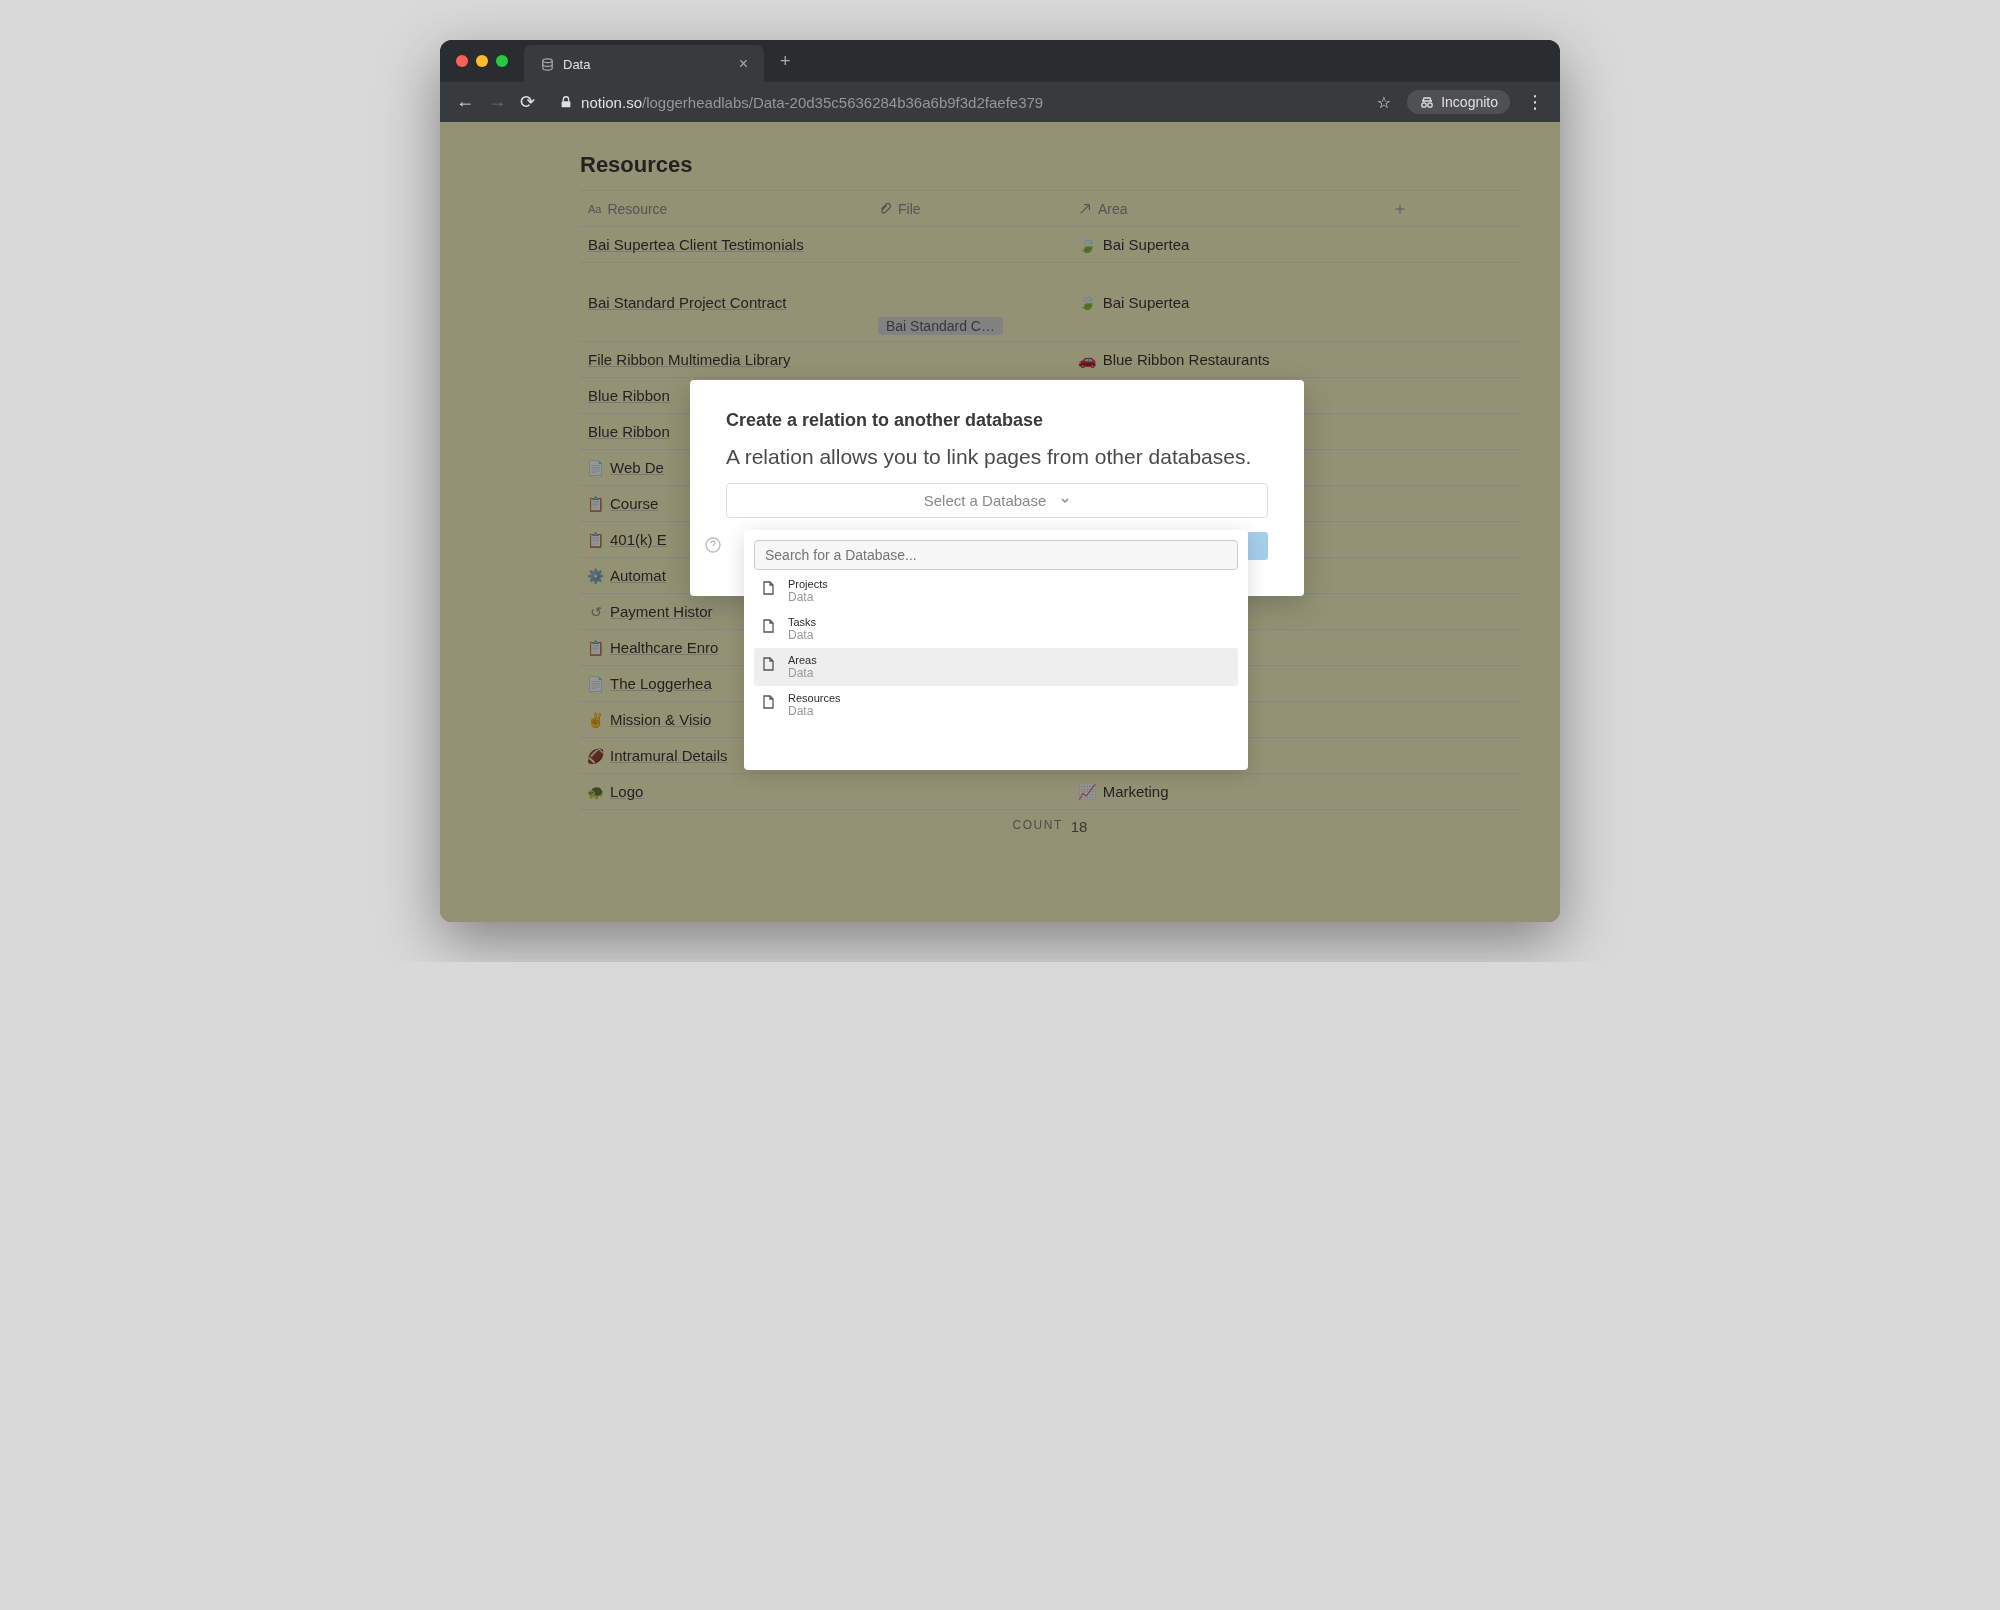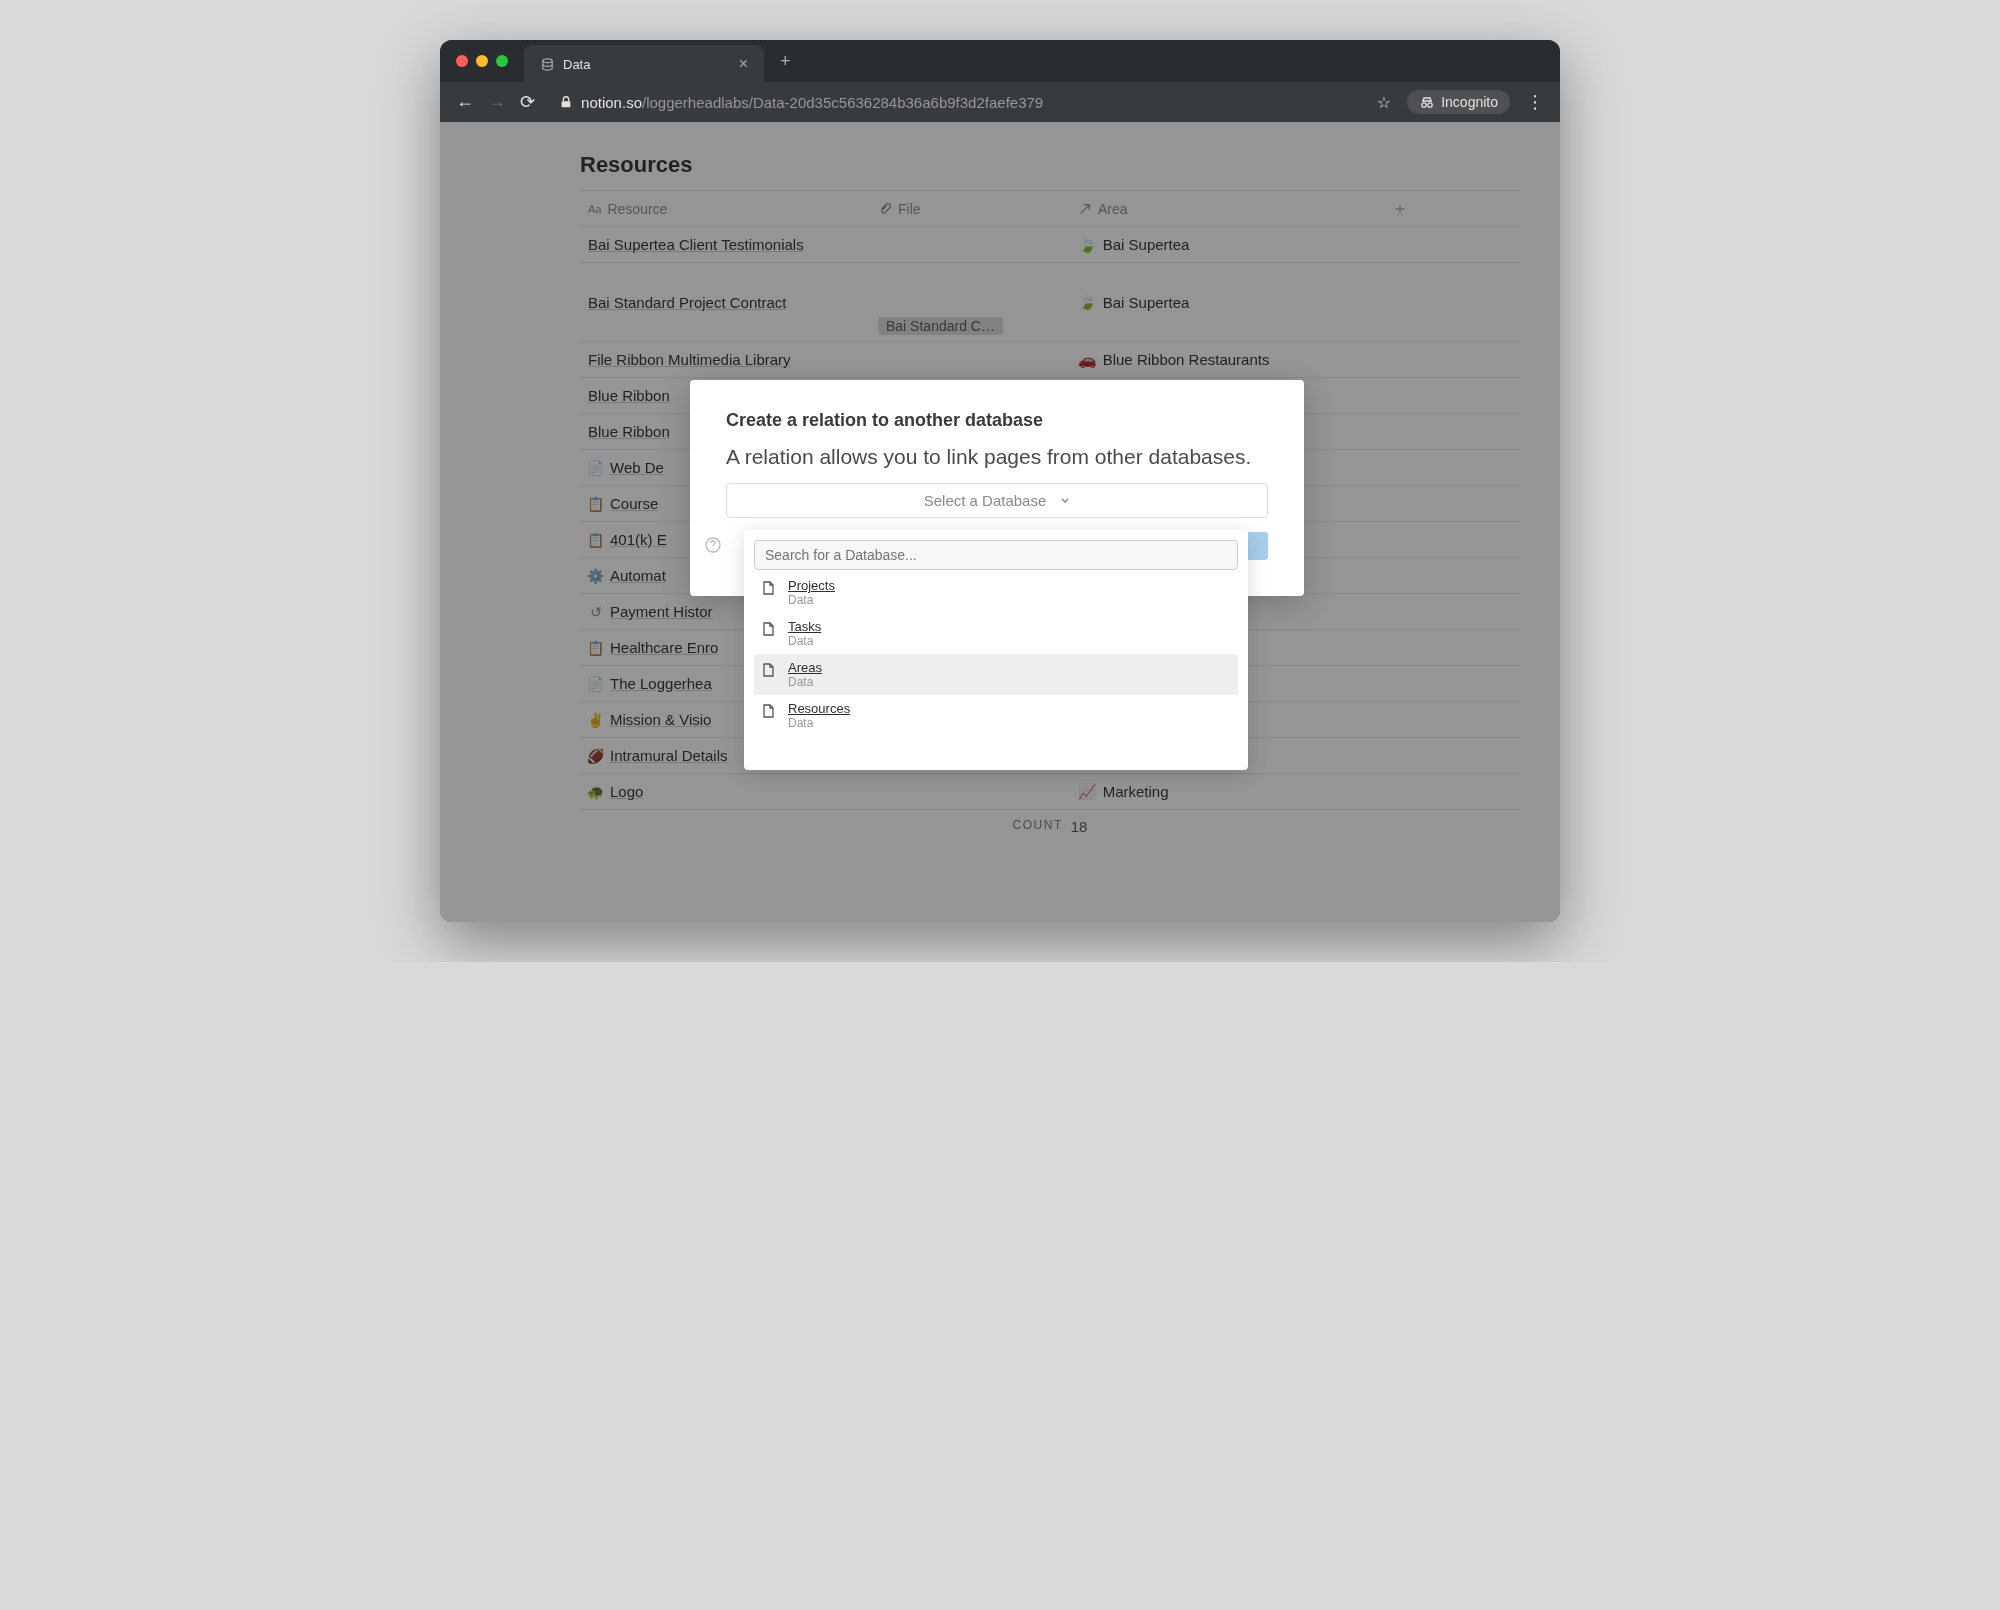--- a/index.html
+++ b/index.html
@@ -110,21 +110,21 @@
       border-radius: 16px;
       color: #e1e1e1;
       font-size: 14px;
     }
     .browser-menu {
       color: #e1e1e1;
       font-size: 18px;
       cursor: pointer;
     }
     .content-area {
-      background: #ffffff;
+      background: #fef9c3;
       height: 800px;
       position: relative;
     }
     .overlay-dim {
       position: absolute;
       inset: 0;
       background: rgba(20,20,20,0.45);
       z-index: 1;
     }
     .page-content {
@@ -263,23 +263,22 @@
     }
     .dropdown-icon {
       margin-top: 2px;
       color: #555;
     }
     .dropdown-text {
       display: flex;
       flex-direction: column;
     }
     .dropdown-name {
-      font-size: 13px;
+      font-size: 11px;
       color: #2e2e2e;
-      text-decoration: underline;
     }
     .dropdown-sub {
       font-size: 12px;
       color: #999;
     }
     svg { display: block; }
     .modal-help {
       position: absolute;
       left: 14px;
       bottom: 42px;

